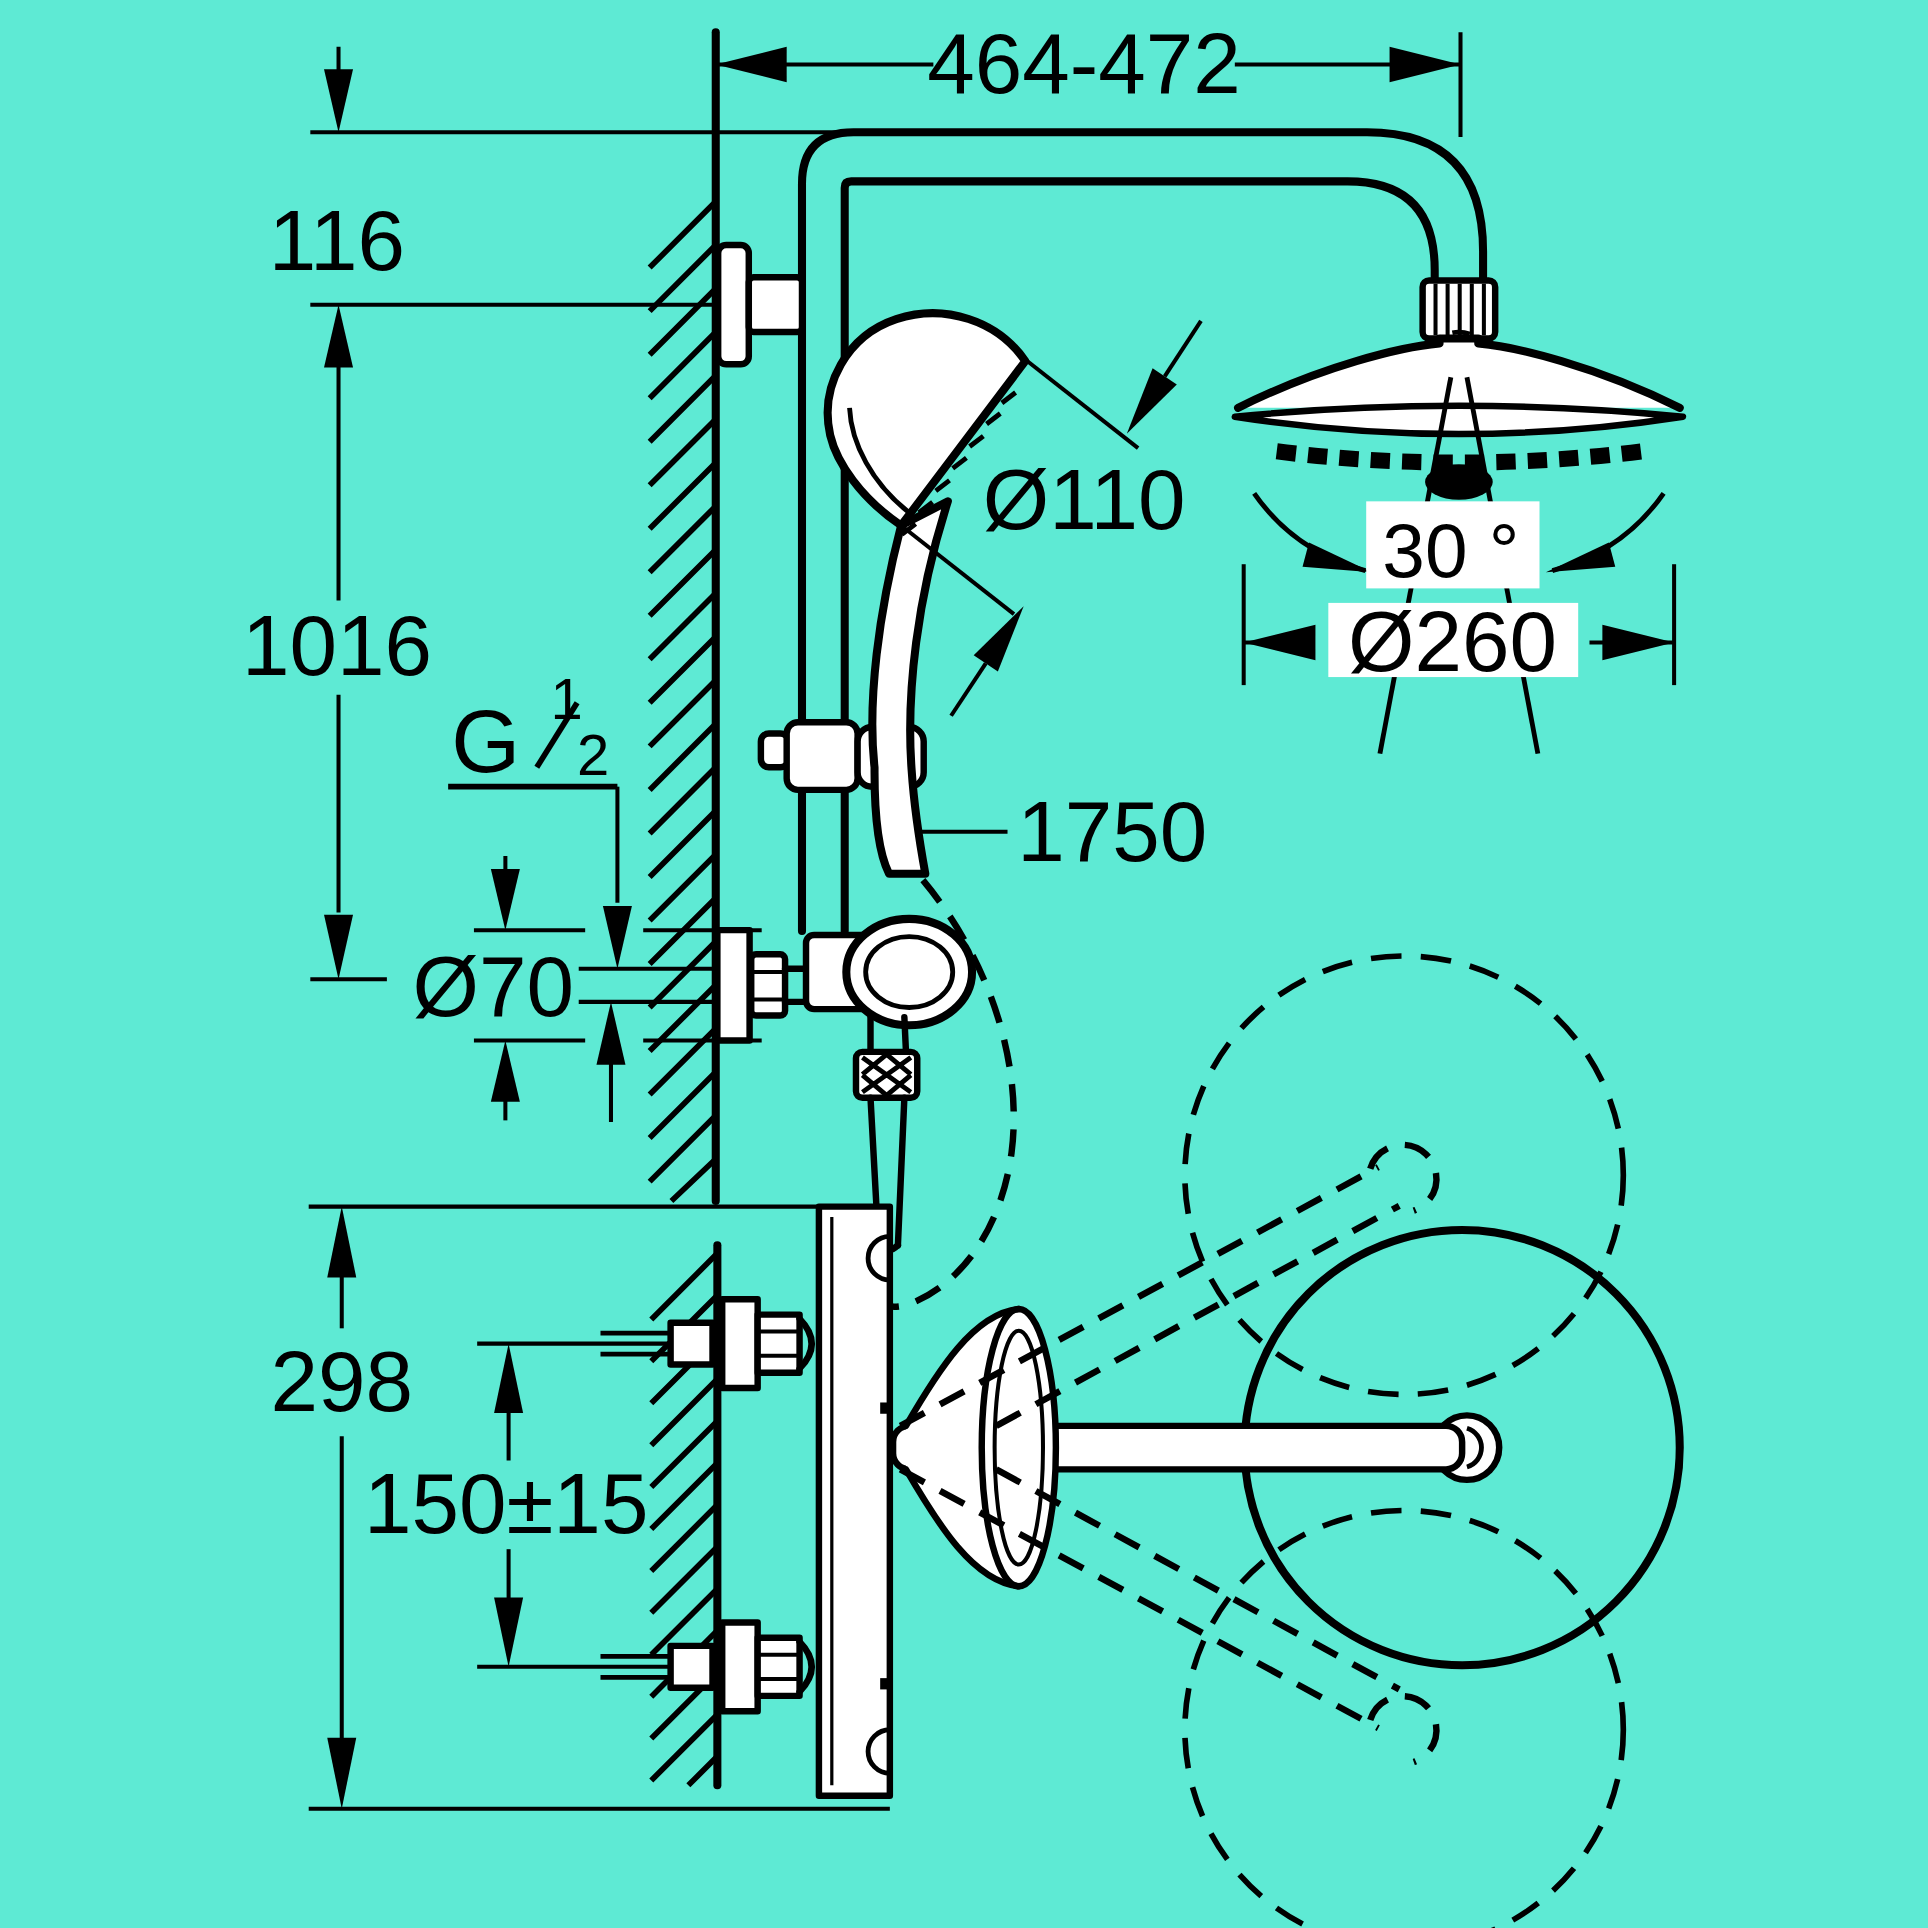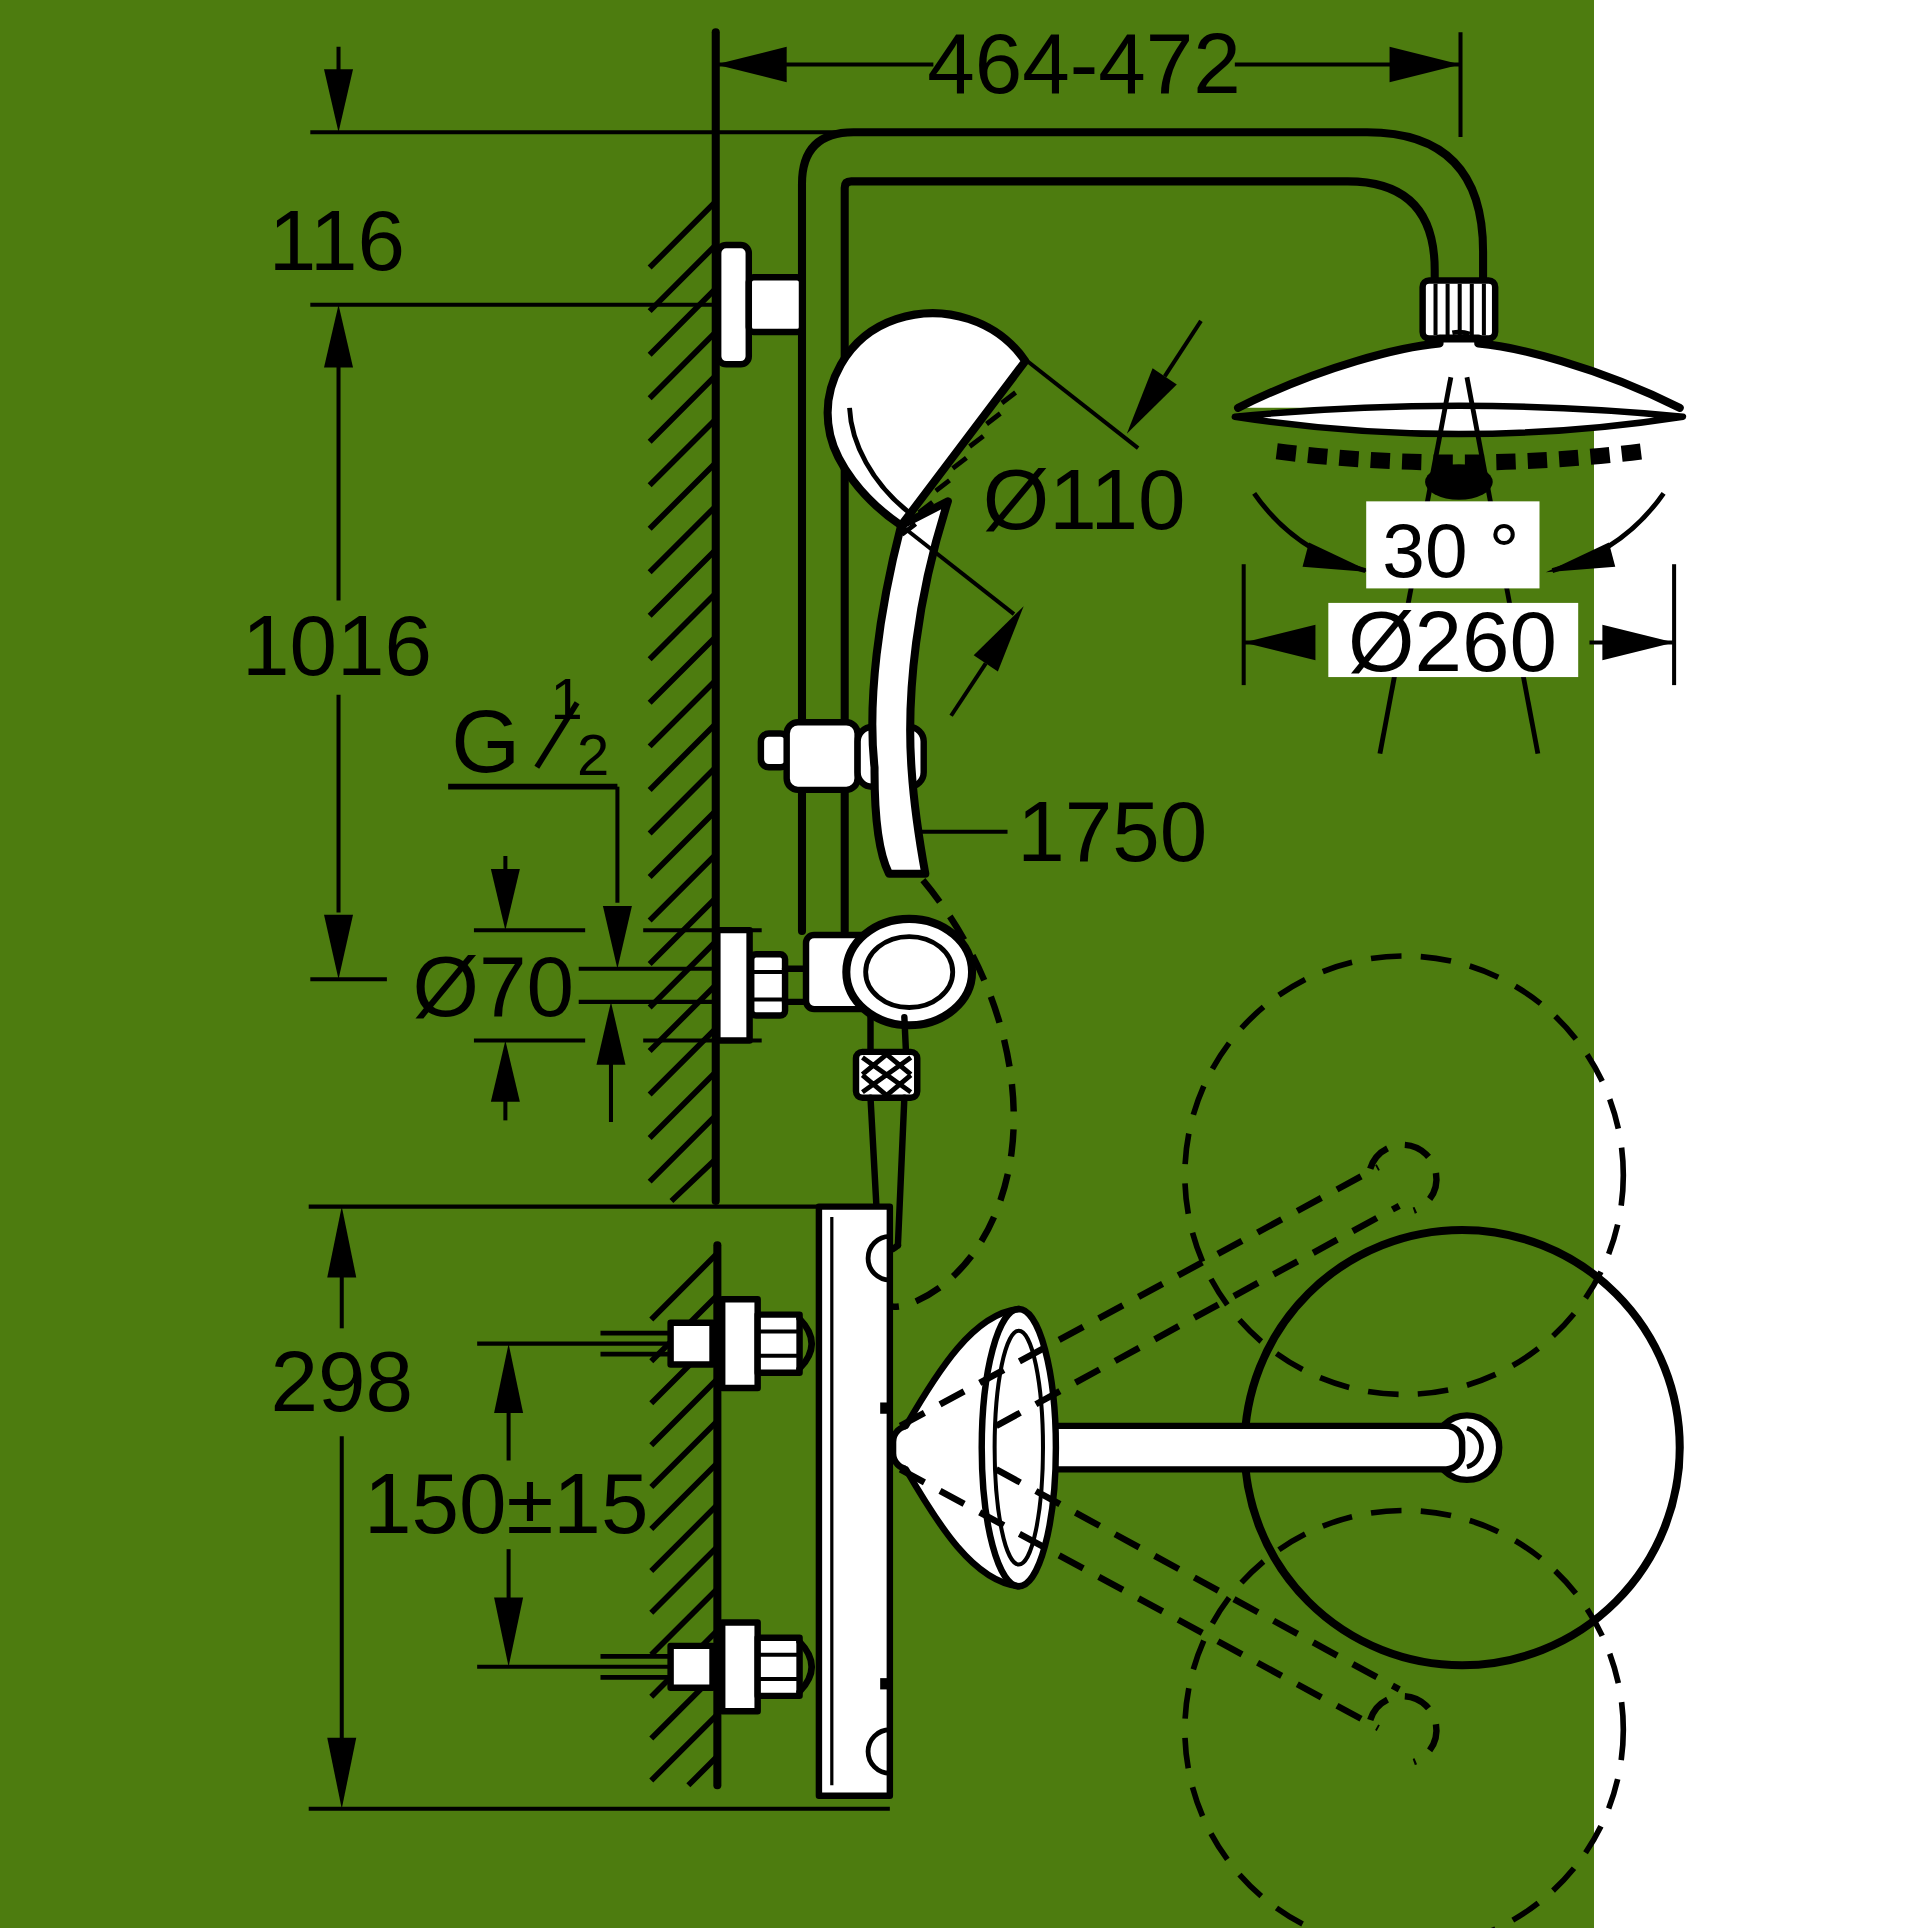--- a/index.html
+++ b/index.html
@@ -1,16 +1,16 @@
 <!DOCTYPE html>
 <html style="font-size:13px"><head>
 <meta charset="utf-8">
 <style>
   html,body{margin:0;padding:0;background:#ffffff;}
-  .page{width:1594px;height:1928px;background:#4d7c0f;position:relative;font-family:"Liberation Sans",sans-serif;}
+  .page{width:1928px;height:1928px;background:#5eead4;position:relative;font-family:"Liberation Sans",sans-serif;}
   svg{display:block;}
   .ln{fill:none;stroke:#000;stroke-width:10;stroke-linecap:round;stroke-linejoin:round;}
   .ln2{fill:none;stroke:#000;stroke-width:8;stroke-linecap:round;stroke-linejoin:round;}
   .thin{fill:none;stroke:#000;stroke-width:5;stroke-linecap:butt;}
   .hatch{fill:none;stroke:#000;stroke-width:7;stroke-linecap:butt;}
   .wh{fill:#ffffff;}
   .arr{fill:#000;stroke:none;}
   .dash{fill:none;stroke:#000;stroke-width:7;stroke-dasharray:38 24;stroke-linecap:butt;}
   .dashs{fill:none;stroke:#000;stroke-width:6;stroke-dasharray:22 14;stroke-linecap:butt;}
   .hose{fill:none;stroke:#000;stroke-width:8;stroke-dasharray:34 22;stroke-linecap:butt;}

